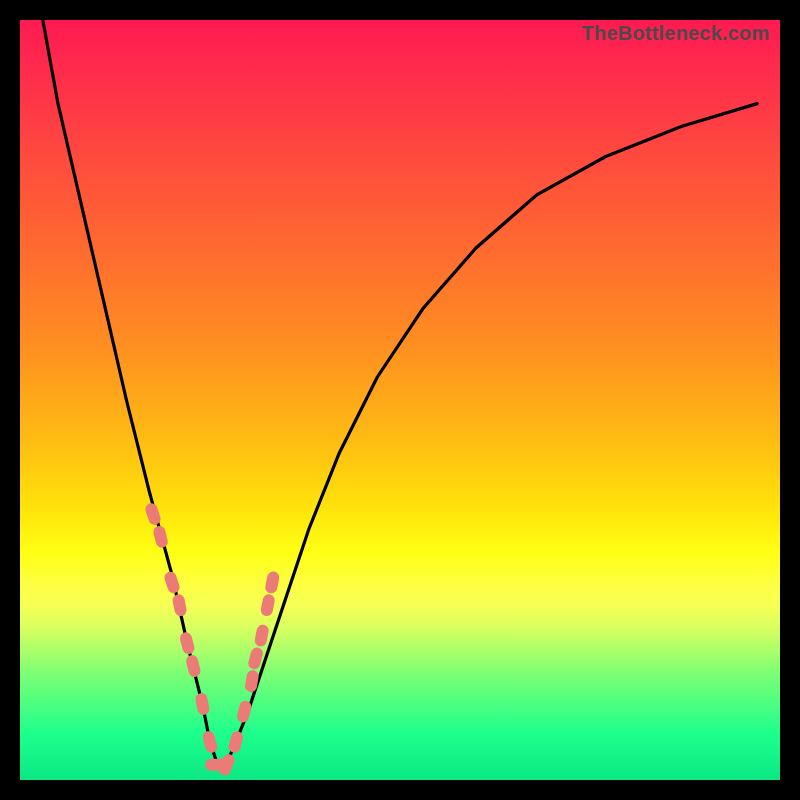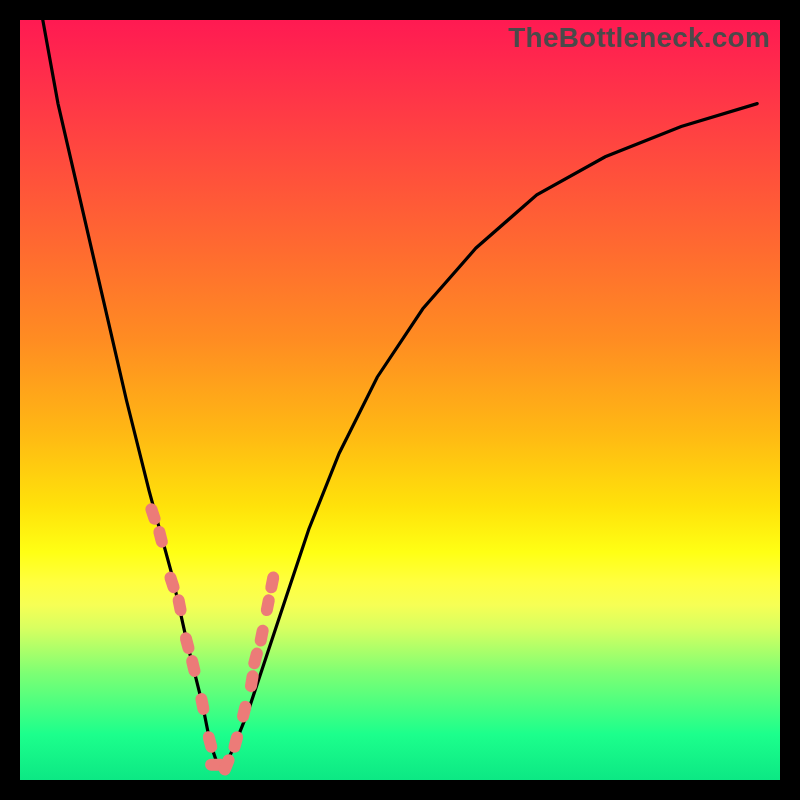--- a/index.html
+++ b/index.html
@@ -43,21 +43,21 @@
       #4cff80 90%,
       #1cff8c 94%,
       #0ce884 100%
     );
   }
   .watermark {
     position: absolute;
     top: 2px;
     right: 10px;
     color: #4a4a4a;
-    font-size: 28px;
+    font-size: 20px;
     font-weight: 600;
     letter-spacing: 0.2px;
     user-select: none;
   }
   svg.curve {
     position: absolute;
     left: 0;
     top: 0;
     width: 760px;
     height: 760px;

